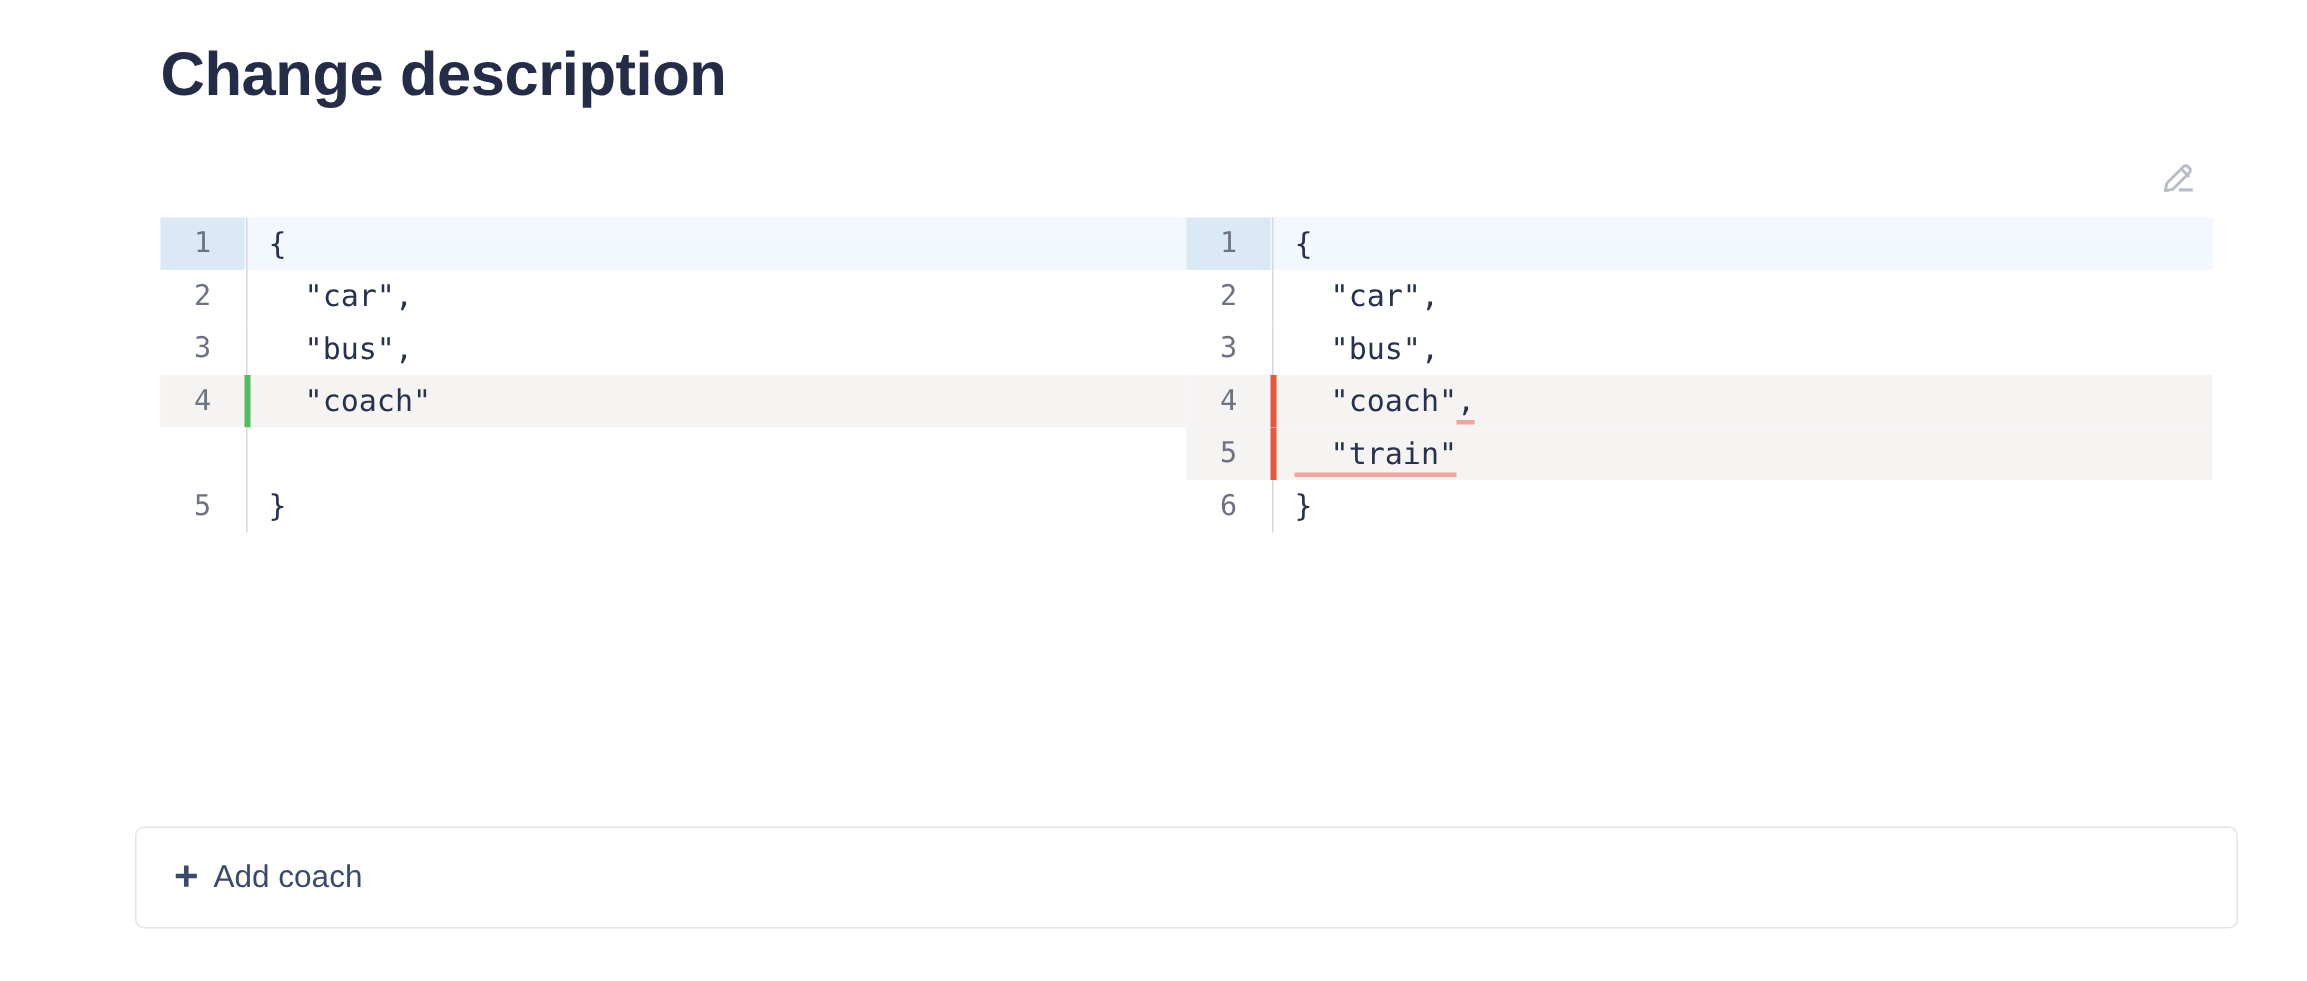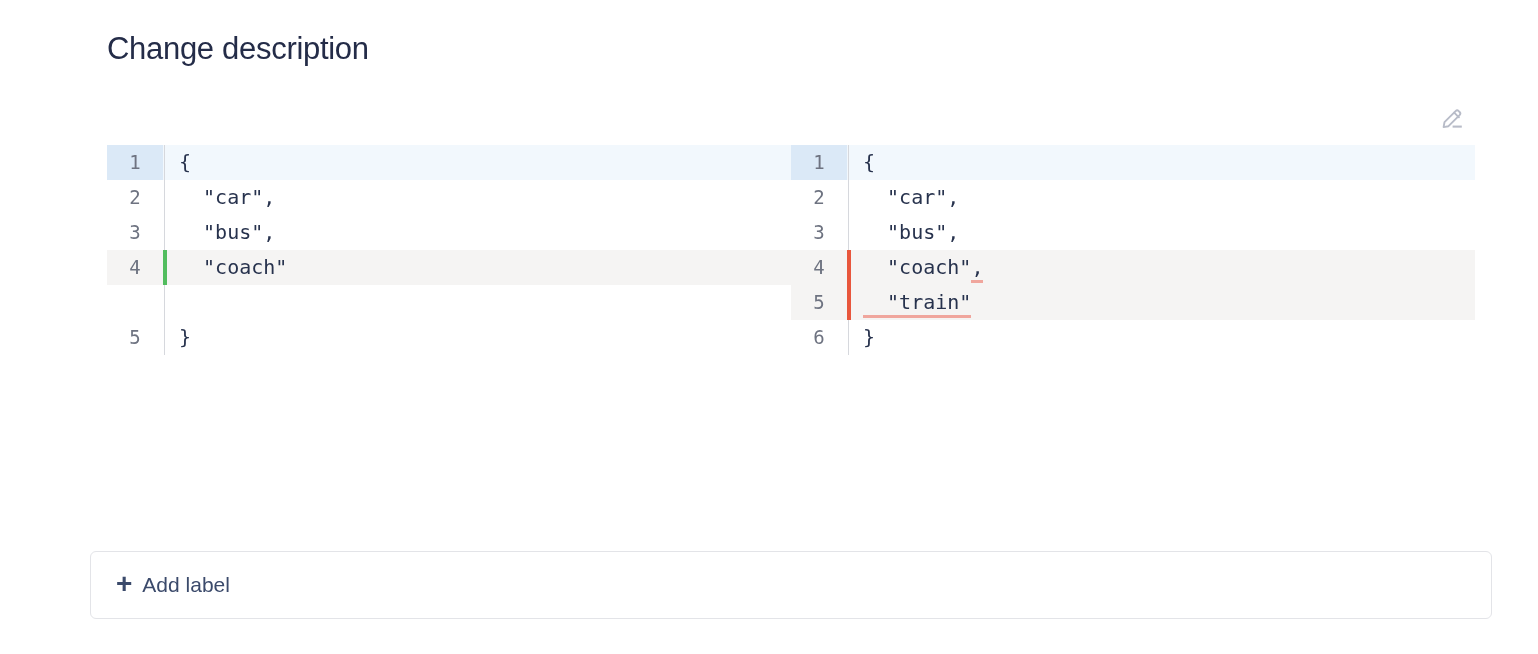--- a/index.html
+++ b/index.html
@@ -13,22 +13,22 @@
     position: relative;
     font-family: "Liberation Sans", sans-serif;
     -webkit-font-smoothing: antialiased;
   }
 
   
   .page-title {
     position: absolute;
     left: 107px;
     top: 28px;
-    font-size: 31px;
-    font-weight: normal;
+    font-size: 41px;
+    font-weight: bold;
     color: #242c48;
     letter-spacing: -0.3px;
     line-height: 42px;
   }
 
   
   .edit-icon-btn {
     position: absolute;
     left: 1437px;
     top: 101px;
@@ -243,14 +243,14 @@
       <div class="marker"></div>
       <div class="code">}</div>
     </div>
 
   </div>
 
 </div>
 
 <div class="add-label">
   <span class="plus">+</span>
-  <span class="add-label-text">Add label</span>
+  <span class="add-label-text">Add coach</span>
 </div>
 
 </body></html>

